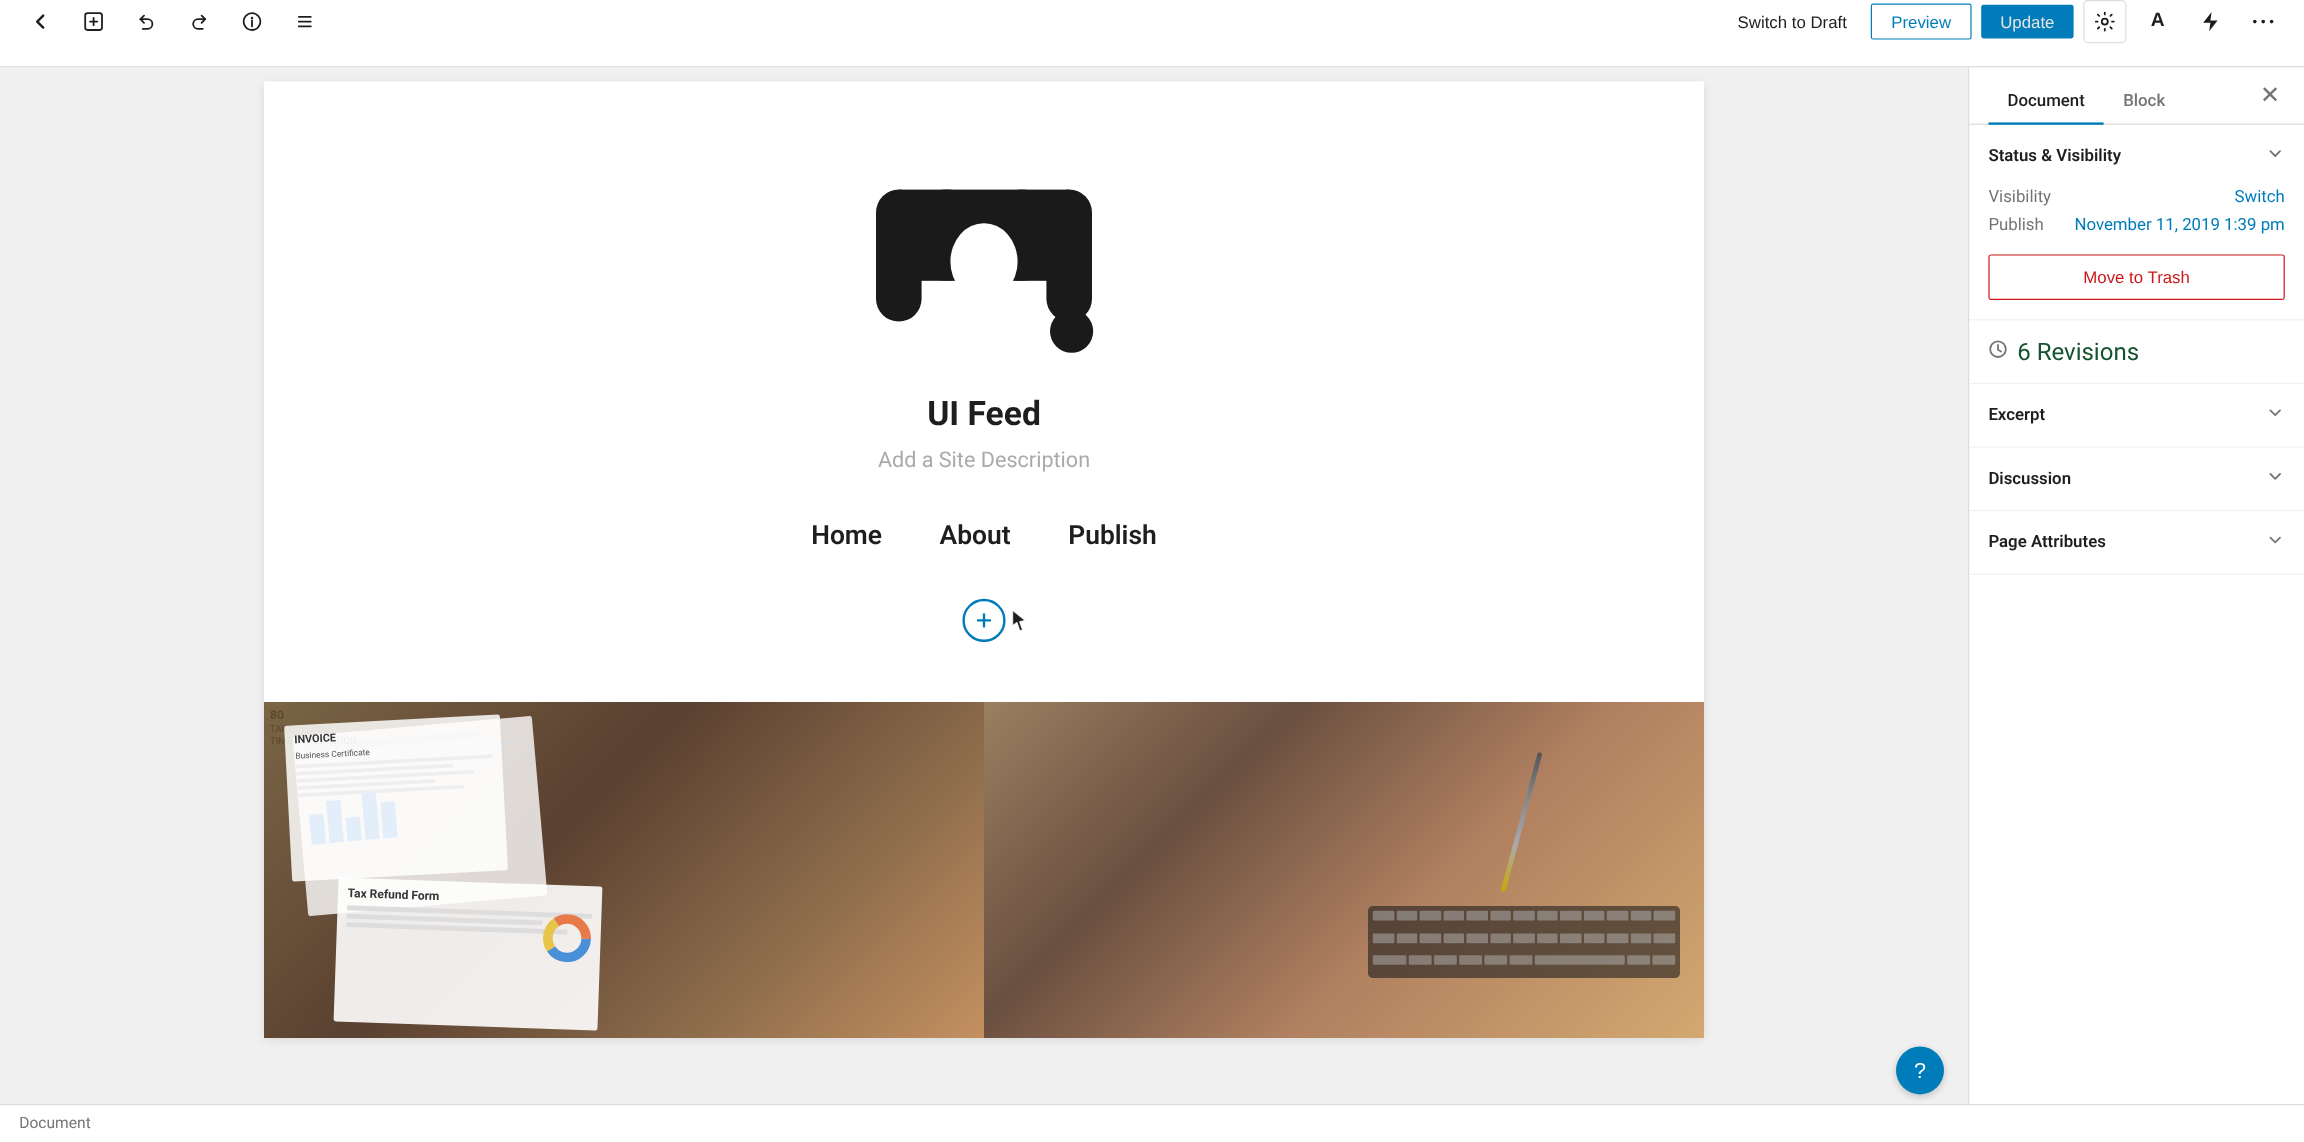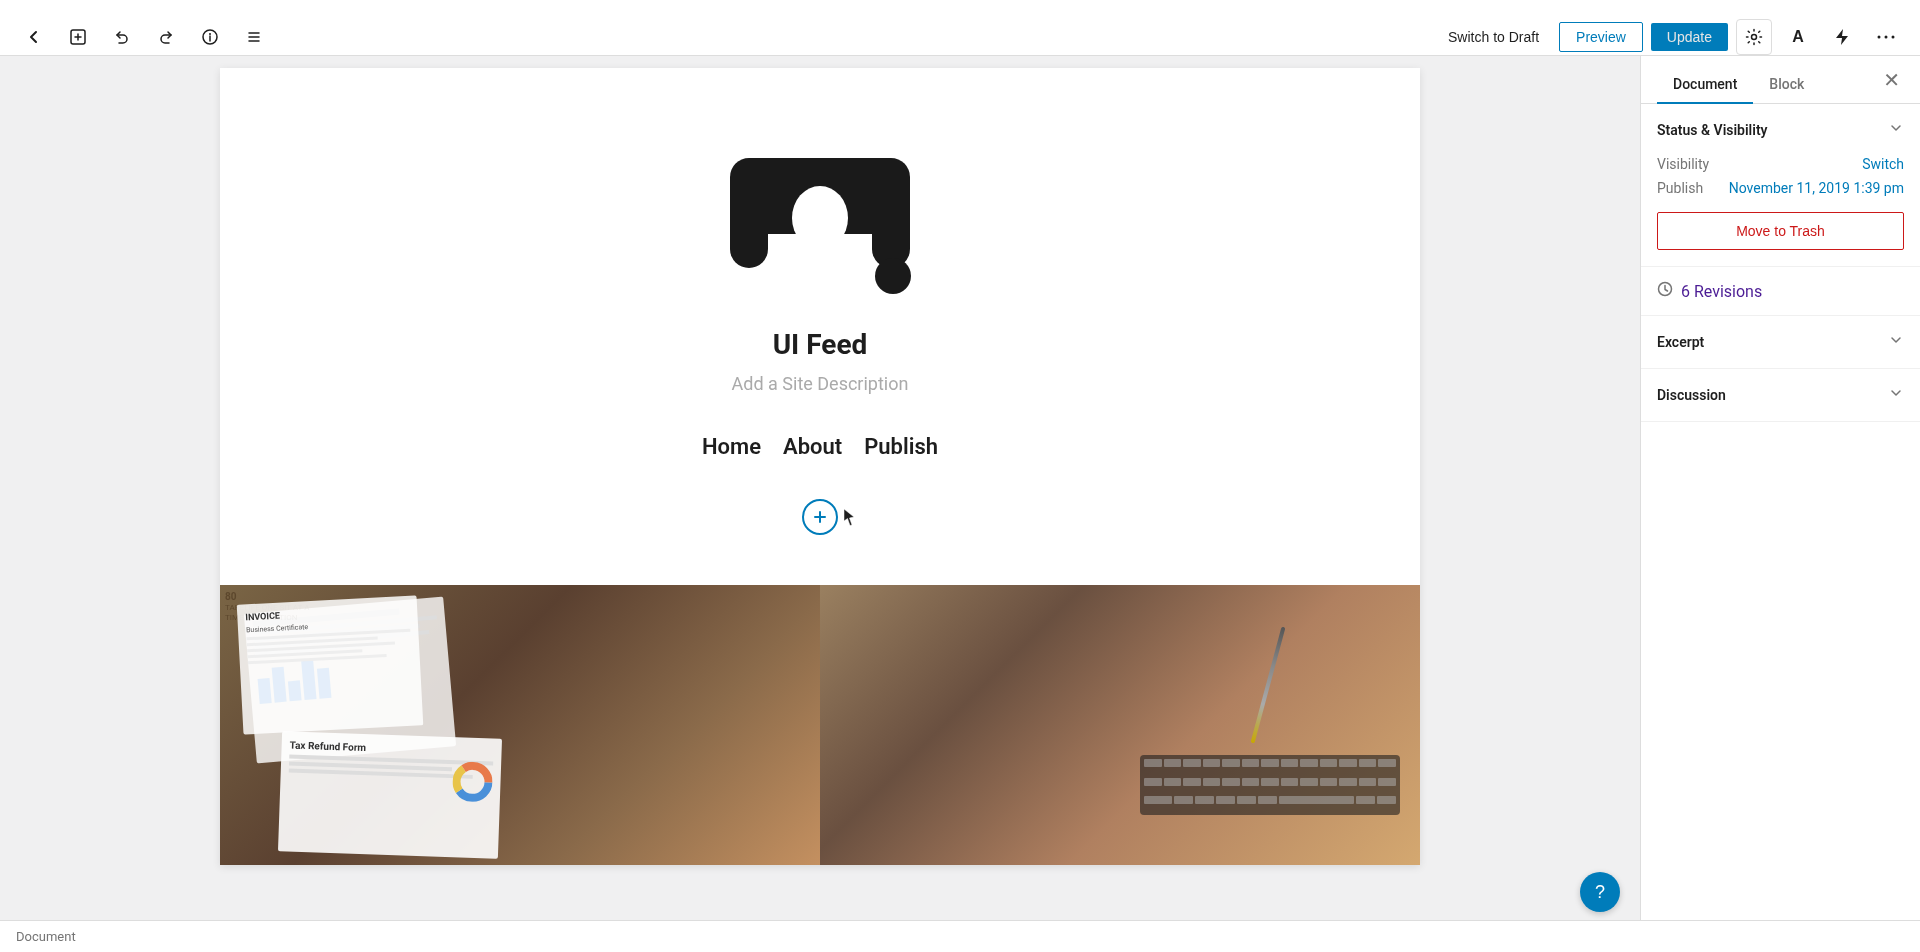--- a/index.html
+++ b/index.html
@@ -4,21 +4,21 @@
   <style>
     * { box-sizing: border-box; margin: 0; padding: 0; }
     body { font-family: -apple-system, BlinkMacSystemFont, 'Segoe UI', Roboto, sans-serif; background: #f0f0f1; height: 952px; overflow: hidden; display: flex; flex-direction: column; }
 
     
     .toolbar {
       background: #fff;
       border-bottom: 1px solid #ddd;
       height: 56px;
       display: flex;
-      align-items: flex-end;
+      align-items: flex-start;
       padding: 0 16px;
       justify-content: space-between;
       z-index: 10;
       flex-shrink: 0;
     }
     .toolbar-left { display: flex; align-items: center; gap: 8px; }
     .toolbar-right { display: flex; align-items: center; gap: 8px; }
 
     .toolbar-icon-btn {
       background: none; border: none; cursor: pointer; width: 36px; height: 36px;
@@ -96,21 +96,21 @@
     }
 
     .site-description {
       font-size: 18px;
       color: #aaa;
       margin-bottom: 40px;
     }
 
     .site-nav {
       display: flex;
-      gap: 22px;
+      gap: 48px;
       margin-bottom: 30px;
     }
 
     .nav-item {
       font-size: 22px;
       font-weight: 600;
       color: #1e1e1e;
       cursor: pointer;
     }
 
@@ -233,22 +233,22 @@
       font-weight: 500;
       cursor: pointer;
       border-radius: 2px;
       margin-top: 8px;
     }
 
     .revisions-row {
       display: flex;
       align-items: center;
       padding: 14px 16px;
-      font-size: 16px;
-      color: #4c1d95;
+      font-size: 20px;
+      color: #14532d;
       cursor: pointer;
       border-bottom: 1px solid #f0f0f0;
     }
     .revisions-icon { margin-right: 8px; color: #757575; font-size: 16px; }
 
     
     .status-bar {
       height: 32px;
       background: #fff;
       border-top: 1px solid #ddd;
@@ -557,20 +557,30 @@
         <div class="panel-section-header">
           <span>Discussion</span>
           <span class="chevron">
             <svg width="16" height="16" viewBox="0 0 16 16" fill="none">
               <path d="M4 6L8 10L12 6" stroke="#757575" stroke-width="1.5" stroke-linecap="round" stroke-linejoin="round"></path>
             </svg>
           </span>
         </div>
       </div>
 
+      <div class="panel-section">
+        <div class="panel-section-header">
+          <span>Page Attributes</span>
+          <span class="chevron">
+            <svg width="16" height="16" viewBox="0 0 16 16" fill="none">
+              <path d="M4 6L8 10L12 6" stroke="#757575" stroke-width="1.5" stroke-linecap="round" stroke-linejoin="round"></path>
+            </svg>
+          </span>
+        </div>
+      </div>
 
     </div>
   </div>
 </div>
 
 <div class="status-bar">
   <span>Document</span>
 </div>
 
 <button class="help-btn">?</button>

